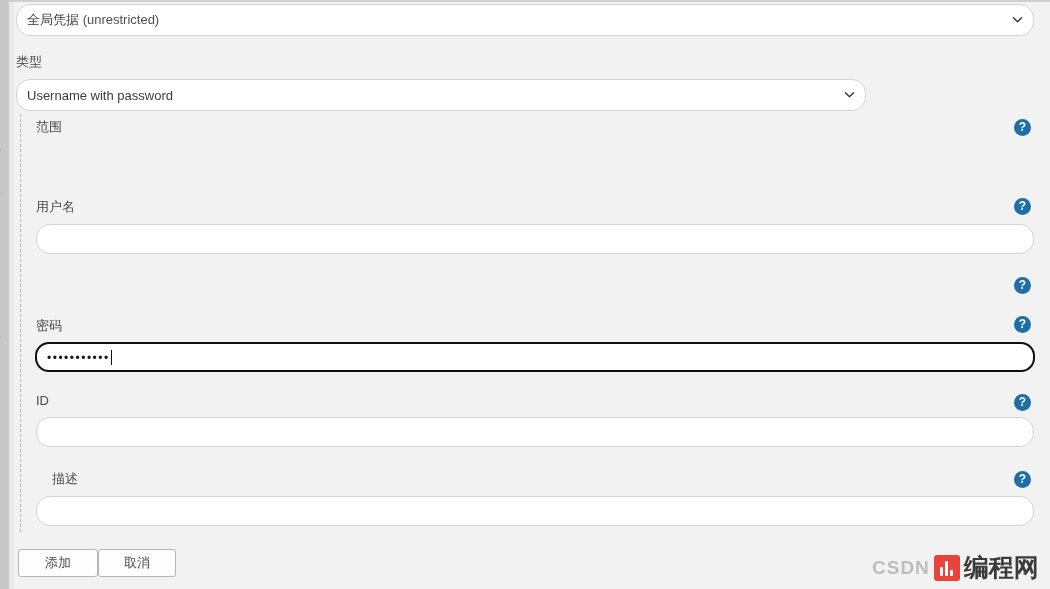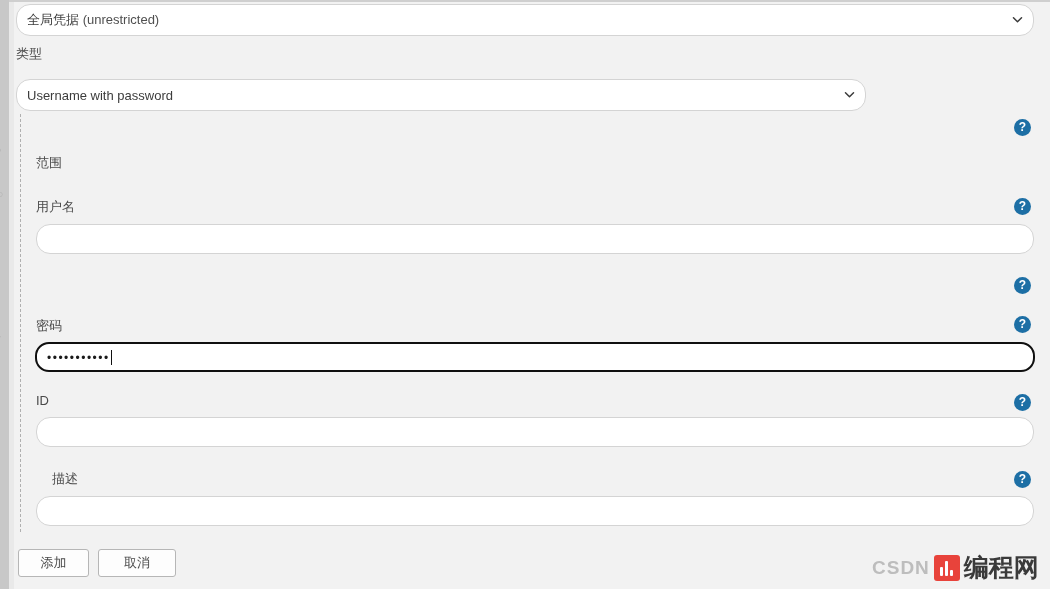--- a/index.html
+++ b/index.html
@@ -242,34 +242,34 @@
       <span>全局凭据</span>
       <span class="muted">(unrestricted)</span>
     </span>
     <span class="chev">
       <svg width="11" height="11" viewBox="0 0 12 12">
         <path d="M1.6 4 L6 8.4 L10.4 4" fill="none" stroke="#3a3a3a" stroke-width="1.6" stroke-linecap="round" stroke-linejoin="round"></path>
       </svg>
     </span>
   </div>
 
-  <div class="field-label" style="position:absolute; left:16px; top:46px;">类型</div>
+  <div class="field-label" style="position:absolute; left:16px; top:54px;">类型</div>
 
   <div class="select-input" style="position:absolute; left:16px; top:79px; width:850px; height:32px;">
     <span class="select-value">Username with password</span>
     <span class="chev">
       <svg width="11" height="11" viewBox="0 0 12 12">
         <path d="M1.6 4 L6 8.4 L10.4 4" fill="none" stroke="#3a3a3a" stroke-width="1.6" stroke-linecap="round" stroke-linejoin="round"></path>
       </svg>
     </span>
   </div>
 
   <div class="dashed-panel" style="left:20px; top:114px; width:1014px; height:418px;"></div>
 
-  <div class="field-label" style="position:absolute; left:36px; top:119px;margin-top:36px;">范围</div>
+  <div class="field-label" style="position:absolute; left:36px; top:119px;">范围</div>
   <div class="help-icon" style="left:1014px; top:119px;">?</div>
 
 
   <div class="field-label" style="position:absolute; left:36px; top:199px;">用户名</div>
   <div class="help-icon" style="left:1014px; top:198px;">?</div>
 
   <input class="text-input" type="text" style="position: absolute; left: 36px; top: 224px; width: 998px; height: 30px;" value="">
 
   <div class="help-icon" style="left:1014px; top:277px;">?</div>
 
@@ -284,21 +284,21 @@
   <div class="field-label" style="position:absolute; left:36px; top:393px;">ID</div>
   <div class="help-icon" style="left:1014px; top:394px;">?</div>
 
   <input class="text-input" type="text" style="position: absolute; left: 36px; top: 417px; width: 998px; height: 30px;" value="">
 
   <div class="field-label" style="position:absolute; left:52px; top:471px;">描述</div>
   <div class="help-icon" style="left:1014px; top:471px;">?</div>
 
   <input class="text-input" type="text" style="position: absolute; left: 36px; top: 496px; width: 998px; height: 30px;" value="">
 
-  <button class="btn" style="left:18px; top:549px; width:71px;">添加</button>
+  <button class="btn" style="left:18px; top:549px; width:80px;">添加</button>
   <button class="btn" style="left:98px; top:549px; width:78px;">取消</button>
 
   <div class="watermark" style="left:872px; top:551px;">
     <span class="wm-csdn">CSDN</span>
     <span class="wm-badge">
       <span class="wm-bar wm-b1"></span>
       <span class="wm-bar wm-b2"></span>
       <span class="wm-bar wm-b3"></span>
     </span>
     <span class="wm-text">编程网</span>

